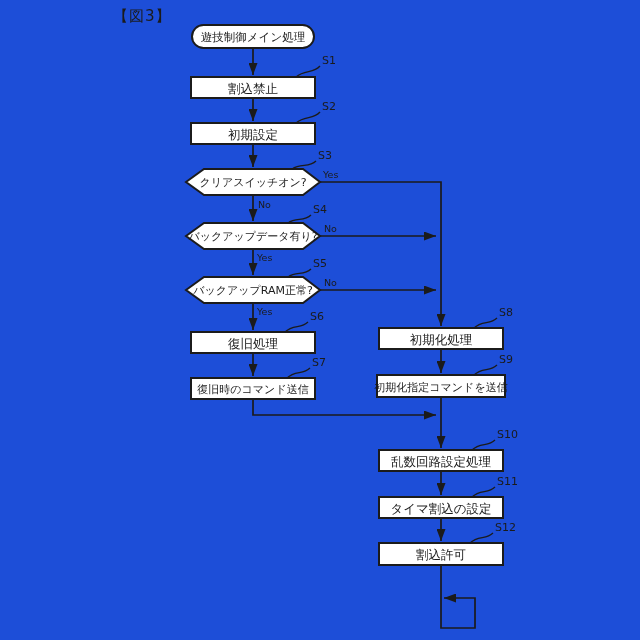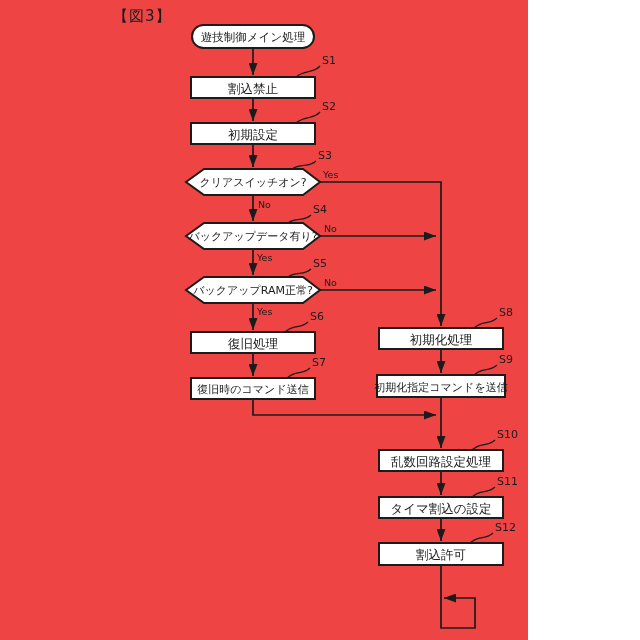--- a/index.html
+++ b/index.html
@@ -1,20 +1,20 @@
 <!DOCTYPE html>
 <html><head>
 <meta charset="utf-8">
 <style>
   html, body { margin: 0; padding: 0; background: #ffffff; }
   #page {
     position: relative;
-    width: 528px;
+    width: 640px;
     height: 640px;
-    background: #ef4444;
+    background: #1d4ed8;
     font-family: "DejaVu Sans", sans-serif;
     overflow: hidden;
   }
   svg text {
     fill: #1b1b1b;
     font-family: "DejaVu Sans", sans-serif;
   }
   .node-label { font-size: 12.5px; }
   .node-label-sm { font-size: 11px; }
   .hex-label { font-size: 11px; }

